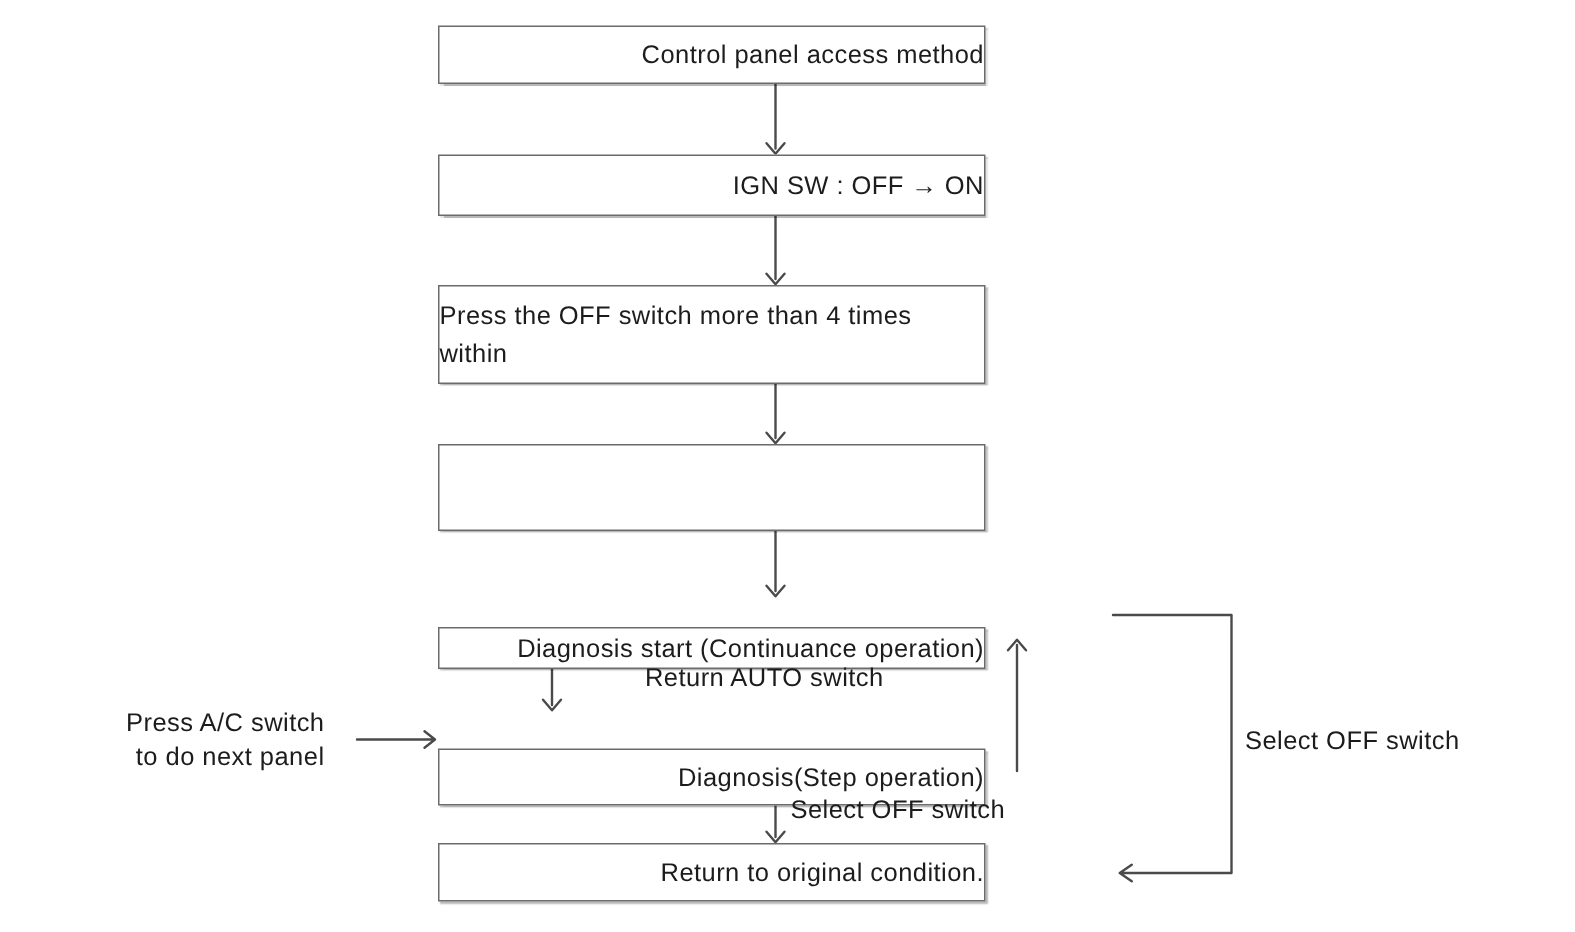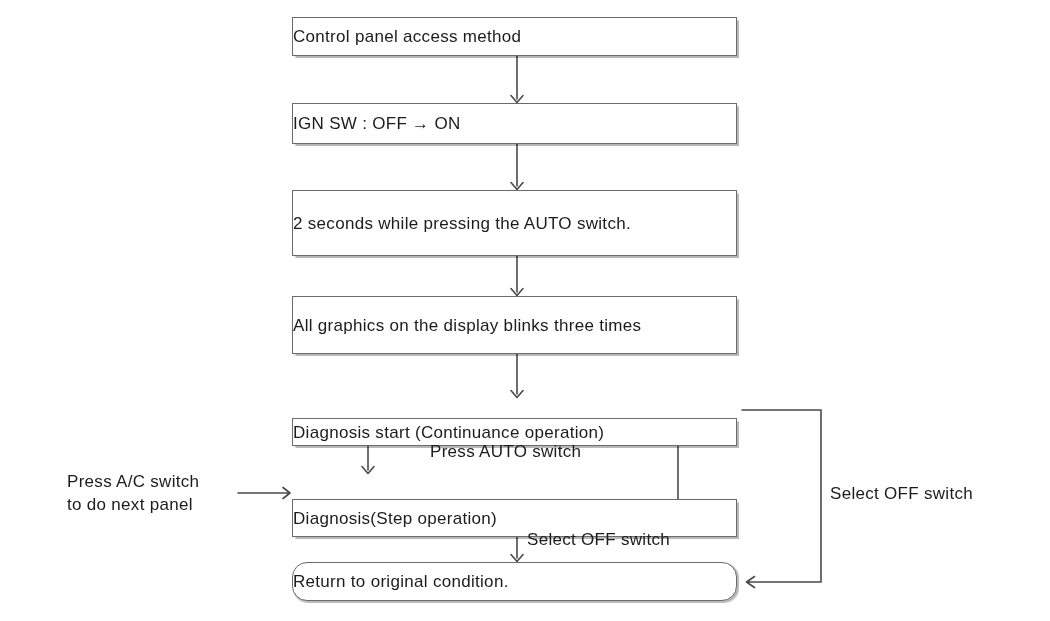--- a/index.html
+++ b/index.html
@@ -17,54 +17,54 @@
   }
   svg.connectors {
     position: absolute;
     left: 0; top: 0;
     width: 1050px; height: 621px;
     pointer-events: none;
   }
   .fbox {
     position: absolute;
     left: 292px;
-    width: 445px;
+    width: 365px;
     background: #ffffff;
     border: 1.5px solid #6b6b6b;
     box-shadow: 1.5px 1.5px 1px rgba(0,0,0,0.28);
     display: flex;
     align-items: center;
-    justify-content: flex-start;
+    justify-content: flex-end;
     text-align: center;
     font-size: 17px;
     letter-spacing: 0.3px;
     color: #1c1c1c;
   }
   .fbox .inner { line-height: 25px; }
   .fbox.multiline .inner { text-align: left; }
   .ln { display: block; }
   .b1 { top: 17px;  height: 39px; }
   .b2 { top: 103px; height: 41px; }
   .b3 { top: 190px; height: 66px; }
   .b4 { top: 296px; height: 58px; }
   .b5 { top: 418px; height: 28px; }
   .b6 { top: 476px; height: 38px; margin-top: 23px; }
-  .b7 { top: 562px; height: 39px; border-radius: 15px; }
+  .b7 { top: 562px; height: 39px; }
   .lbl {
     position: absolute;
     font-size: 17px;
     letter-spacing: 0.3px;
     white-space: nowrap;
     color: #1c1c1c;
     line-height: 23px;
   }
   .lbl-select-auto      { left: 430px; top: 440px; }
   .lbl-select-off-mid   { left: 527px; top: 528px; }
   .lbl-select-off-right { left: 830px; top: 482px; }
-  .lbl-press-ac         { left: 67px;  top: 470px; }
+  .lbl-press-ac         { left: 84px;  top: 470px; text-align: right; }
 </style>
 </head>
 <body>
 
 <div class="canvas">
 
   <svg class="connectors" width="1050" height="621" viewBox="0 0 1050 621" aria-hidden="true">
     <g stroke="#4a4a4a" stroke-width="1.6" fill="none" stroke-linecap="round" stroke-linejoin="round">
       <path d="M517 56 V99 M511 95.5 L517 102.5 L523 95.5"></path>
       <path d="M517 144 V186 M511 182.5 L517 189.5 L523 182.5"></path>
@@ -85,27 +85,26 @@
   </div>
 
   <div class="fbox b2">
     <div class="inner">
       <span class="ln">IGN SW : OFF → ON</span>
     </div>
   </div>
 
   <div class="fbox b3 multiline">
     <div class="inner">
-      <span class="ln">2 seconds while pressing the AUTO switch.</span>
+      <span class="ln">Press the OFF switch more than 4 times within</span>
     </div>
   </div>
 
   <div class="fbox b4 multiline">
     <div class="inner">
-      <span class="ln">All graphics on the display blinks three times</span>
     </div>
   </div>
 
   <div class="fbox b5">
     <div class="inner">
       <span class="ln">Diagnosis start (Continuance operation)</span>
     </div>
   </div>
 
   <div class="fbox b6">
@@ -113,21 +112,21 @@
       <span class="ln">Diagnosis(Step operation)</span>
     </div>
   </div>
 
   <div class="fbox b7">
     <div class="inner">
       <span class="ln">Return to original condition.</span>
     </div>
   </div>
 
-  <div class="lbl lbl-select-auto">Press AUTO switch</div>
+  <div class="lbl lbl-select-auto">Return AUTO switch</div>
 
   <div class="lbl lbl-select-off-mid">Select OFF switch</div>
 
   <div class="lbl lbl-select-off-right">Select OFF switch</div>
 
   <div class="lbl lbl-press-ac">
     <span class="ln">Press A/C switch</span>
     <span class="ln">to do next panel</span>
   </div>
 

